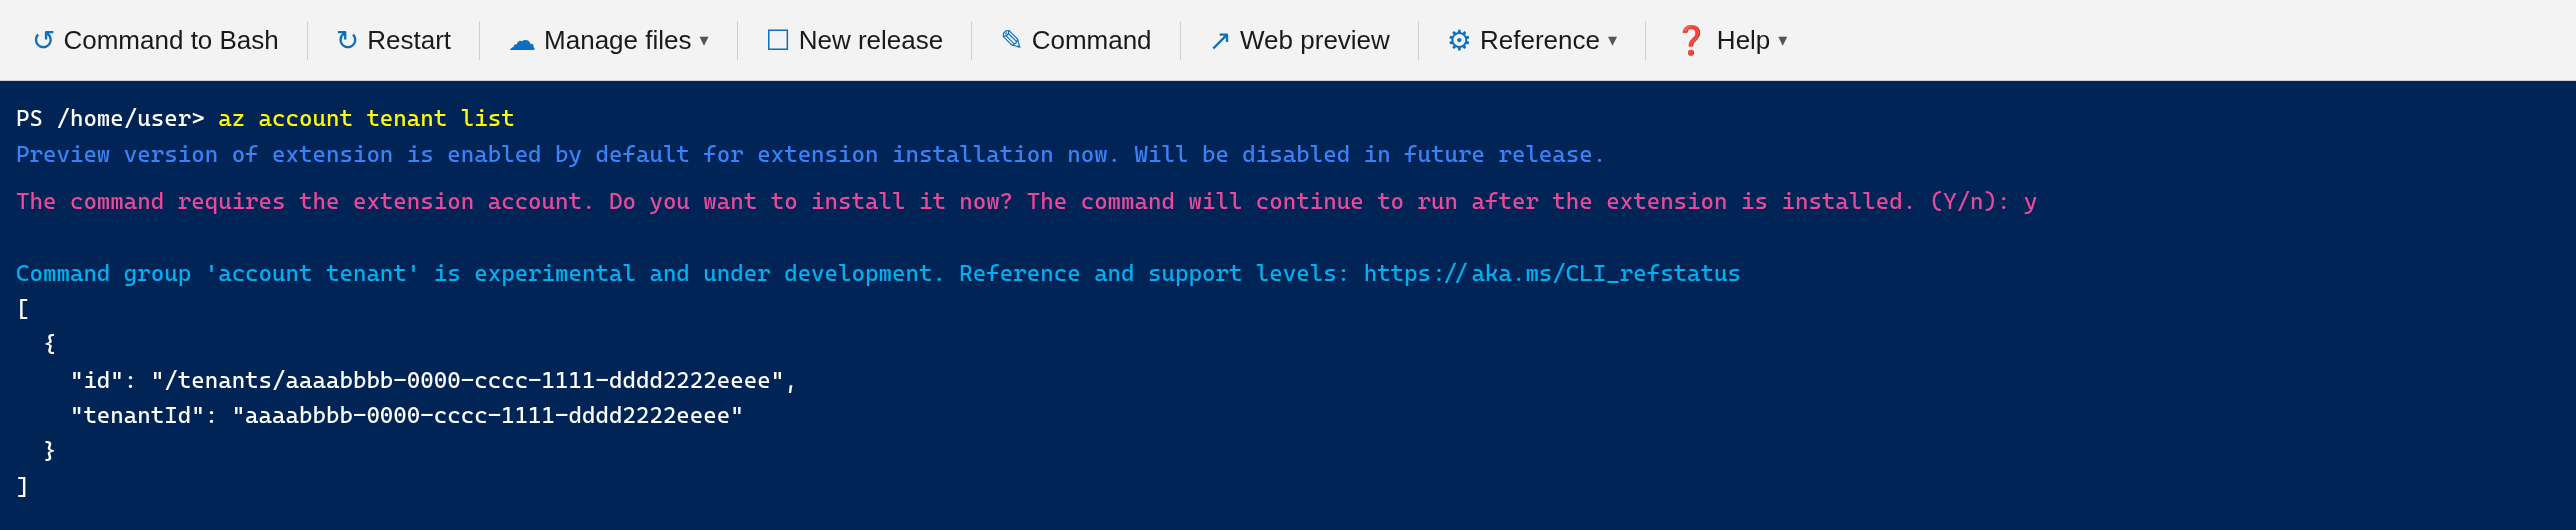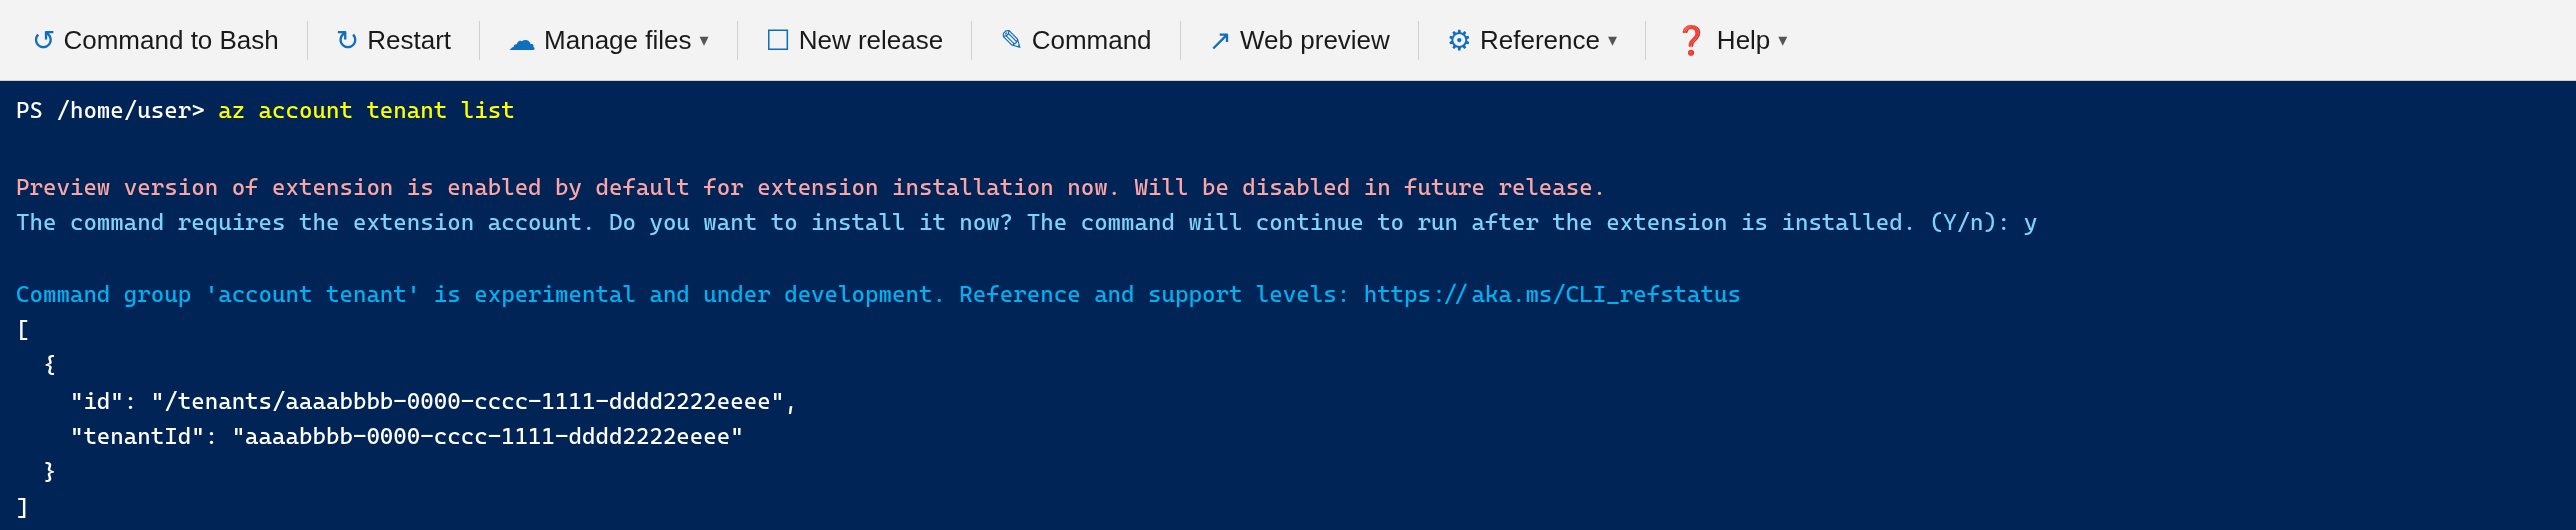--- a/index.html
+++ b/index.html
@@ -57,40 +57,40 @@
       color: #555;
     }
 
     
     #terminal {
       background-color: #012456;
       color: #ffffff;
       font-family: 'Cascadia Code', 'Consolas', 'Courier New', monospace;
       font-size: 23px;
       line-height: 1.55;
-      padding: 12px 16px;
+      padding: 20px 16px;
       height: calc(531px - 81px);
       overflow: hidden;
     }
 
     .prompt-ps {
       color: #ffffff;
     }
 
     .prompt-cmd {
       color: #ffff00;
     }
 
     .line-yellow {
-      color: #fca5a5;
-      margin-top: 41px;
+      color: #3b82f6;
     }
 
     .line-white {
-      color: #7dd3fc;
+      color: #ec4899;
+      margin-top: 12px;
     }
 
     .line-cyan {
       color: #00b0f0;
       margin-top: 36px;
     }
 
     .json-bracket {
       color: #ffffff;
     }

